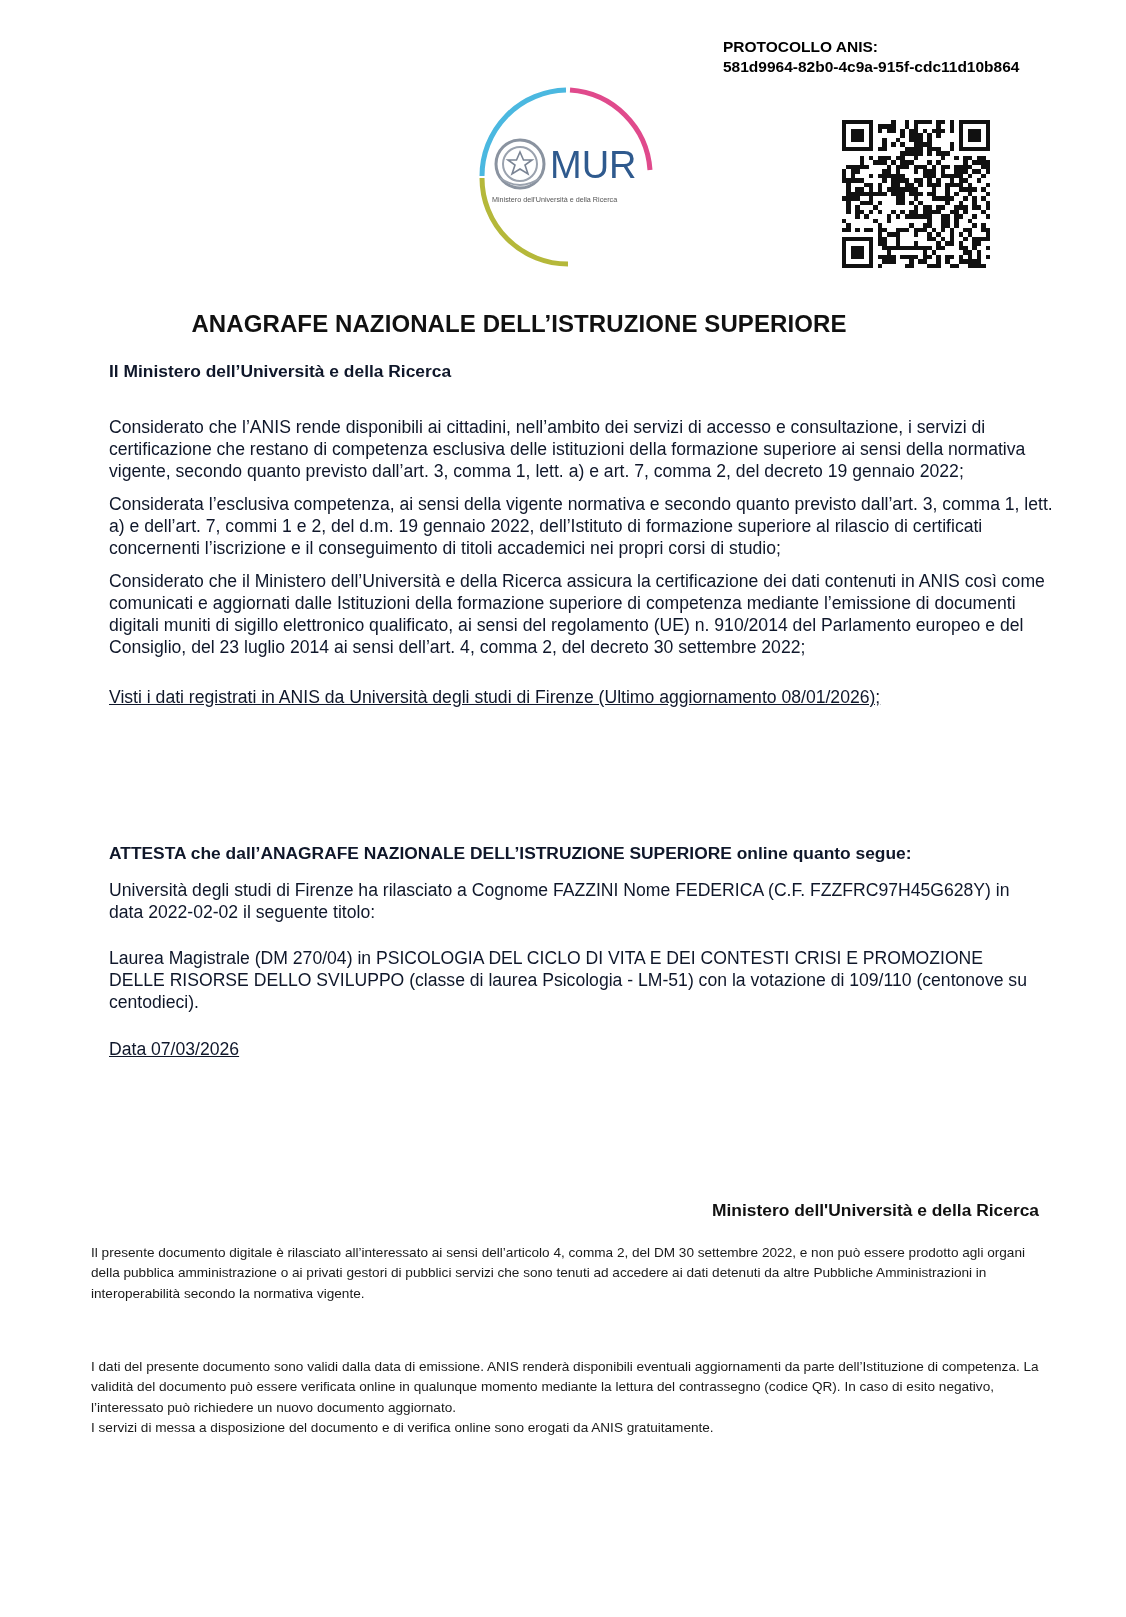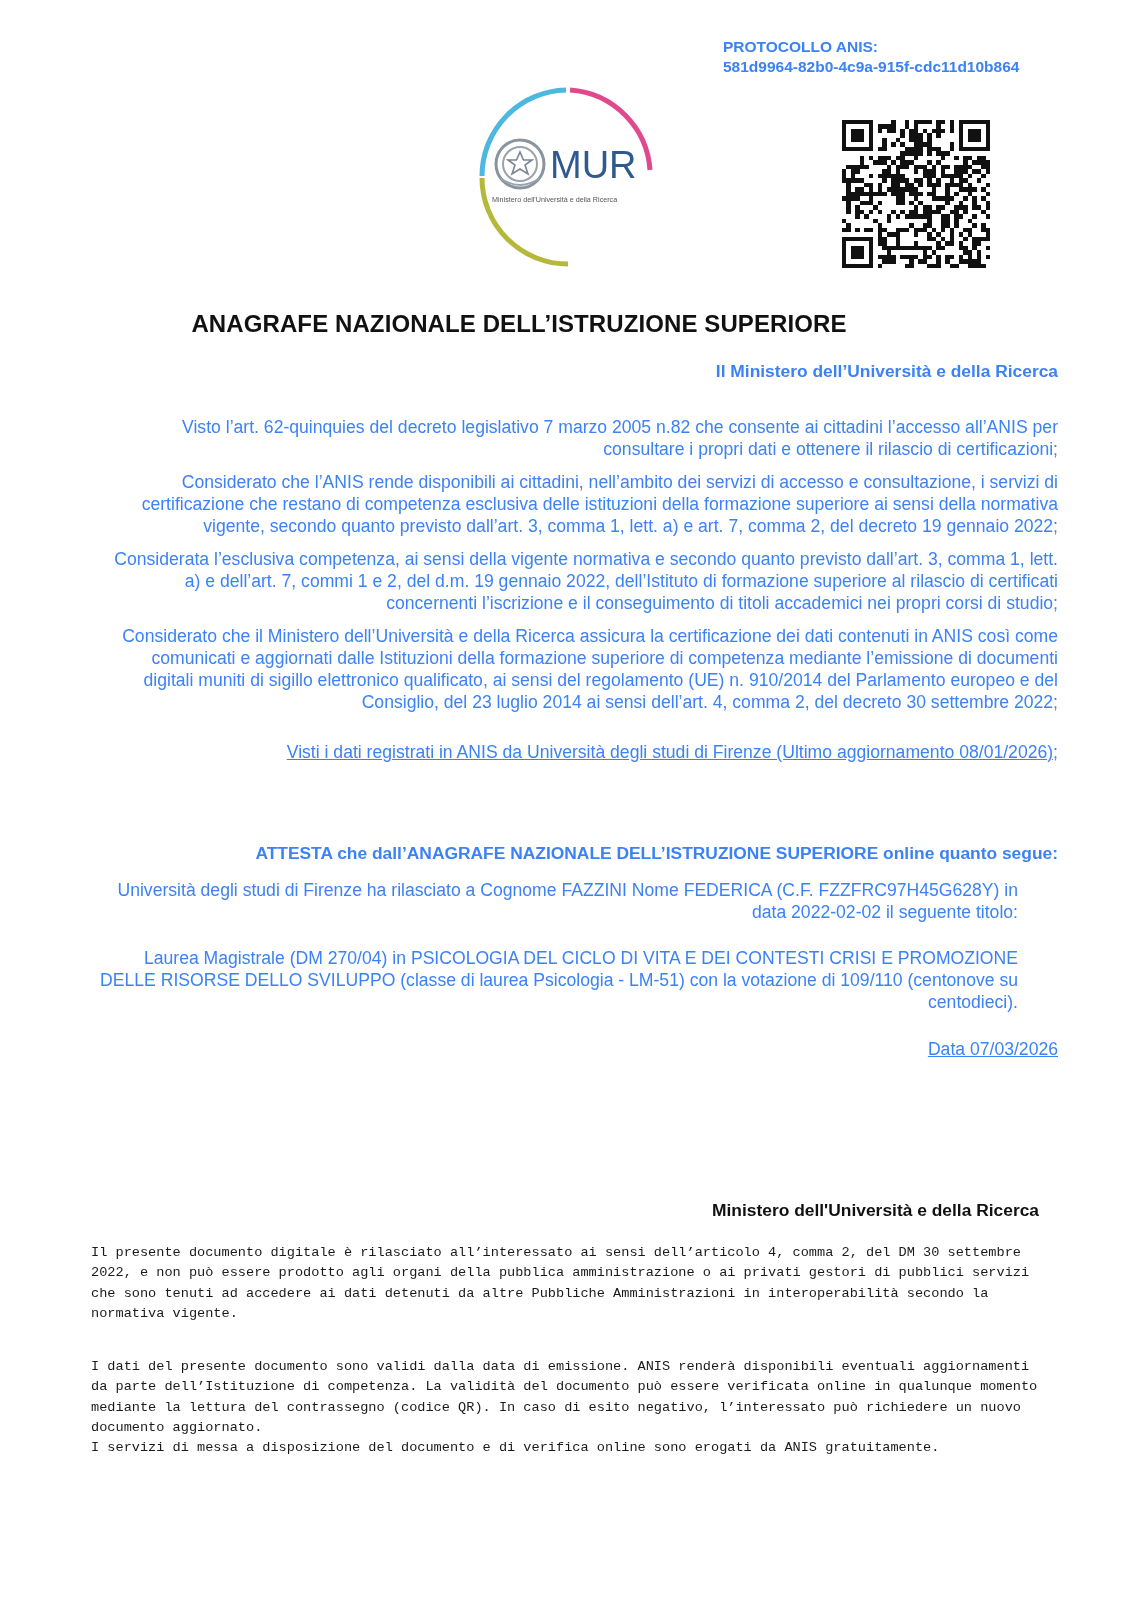--- a/index.html
+++ b/index.html
@@ -2,37 +2,37 @@
 <html><head>
   <meta charset="utf-8">
   <style>
     html, body { margin: 0; padding: 0; background: #ffffff; }
     body {
       width: 1126px; height: 1617px; position: relative; overflow: hidden;
       font-family: "Liberation Sans", sans-serif; color: #111111;
     }
     .protocol {
       position: absolute; left: 723px; top: 37px;
-      font-weight: bold; font-size: 15.5px; line-height: 20px; color: #3b82f6;
+      font-weight: bold; font-size: 15.5px; line-height: 20px; color: #000000;
     }
     .logo { position: absolute; left: 478px; top: 86px; width: 190px; height: 186px; }
     .qr { position: absolute; left: 842px; top: 120px; width: 148px; height: 148px; }
     .title {
       position: absolute; left: 0; width: 1038px; top: 310px; text-align: center;
       font-weight: bold; font-size: 24px; letter-spacing: 0.1px; color: #111;
     }
-    .text { position: absolute; left: 98px; width: 960px; font-size: 17.6px; line-height: 22px; color: #3b82f6; text-align: right; }
+    .text { position: absolute; left: 109px; width: 960px; font-size: 17.6px; line-height: 22px; color: #0f172a; }
     .bold { font-weight: bold; font-size: 17.4px; }
     .para { margin: 0 0 11px 0; }
     .underline { text-decoration: underline; }
     .signature {
       position: absolute; right: 87px; top: 1250px;
       font-weight: bold; font-size: 17.4px; color: #111;
     }
-    .footer { position: absolute; left: 91px; width: 960px; font-size: 13.6px; line-height: 20.3px; color: #1a1a1a; font-family: Liberation Mono, monospace; }
+    .footer { position: absolute; left: 91px; width: 960px; font-size: 13.6px; line-height: 20.3px; color: #1a1a1a; }
     .footer p { margin: 0; }
   </style>
 </head>
 <body>
 
 <div class="protocol">
   <div>PROTOCOLLO ANIS:</div>
   <div>581d9964-82b0-4c9a-915f-cdc11d10b864</div>
 </div>
 
@@ -512,21 +512,20 @@
         <rect x="2" y="28" width="3" height="3" fill="#111111"></rect>
       </g>
     </svg>
 </div>
 
 <div class="title">ANAGRAFE NAZIONALE DELL’ISTRUZIONE SUPERIORE</div>
 
 <div class="text bold" style="top:360px;">Il Ministero dell’Università e della Ricerca</div>
 
 <div class="text" style="top:416px;">
-  <p class="para">Visto l’art. 62-quinquies del decreto legislativo 7 marzo 2005 n.82 che consente ai cittadini l’accesso all’ANIS per consultare i propri dati e ottenere il rilascio di certificazioni;</p>
   <p class="para">Considerato che l’ANIS rende disponibili ai cittadini, nell’ambito dei servizi di accesso e consultazione, i servizi di certificazione che restano di competenza esclusiva delle istituzioni della formazione superiore ai sensi della normativa vigente, secondo quanto previsto dall’art. 3, comma 1, lett. a) e art. 7, comma 2, del decreto 19 gennaio 2022;</p>
   <p class="para">Considerata l’esclusiva competenza, ai sensi della vigente normativa e secondo quanto previsto dall’art. 3, comma 1, lett. a) e dell’art. 7, commi 1 e 2, del d.m. 19 gennaio 2022, dell’Istituto di formazione superiore al rilascio di certificati concernenti l’iscrizione e il conseguimento di titoli accademici nei propri corsi di studio;</p>
   <p class="para">Considerato che il Ministero dell’Università e della Ricerca assicura la certificazione dei dati contenuti in ANIS così come comunicati e aggiornati dalle Istituzioni della formazione superiore di competenza mediante l’emissione di documenti digitali muniti di sigillo elettronico qualificato, ai sensi del regolamento (UE) n. 910/2014 del Parlamento europeo e del Consiglio, del 23 luglio 2014 ai sensi dell’art. 4, comma 2, del decreto 30 settembre 2022;</p>
   <p class="para underline" style="margin-top:28px;">Visti i dati registrati in ANIS da Università degli studi di Firenze (Ultimo aggiornamento 08/01/2026);</p>
 </div>
 
 <div class="text bold" style="top:842px;">ATTESTA che dall’ANAGRAFE NAZIONALE DELL’ISTRUZIONE SUPERIORE online quanto segue:</div>
 
 <div class="text" style="top:879px; width:920px;">Università degli studi di Firenze ha rilasciato a Cognome FAZZINI Nome FEDERICA (C.F. FZZFRC97H45G628Y) in data 2022-02-02 il seguente titolo:</div>
 

